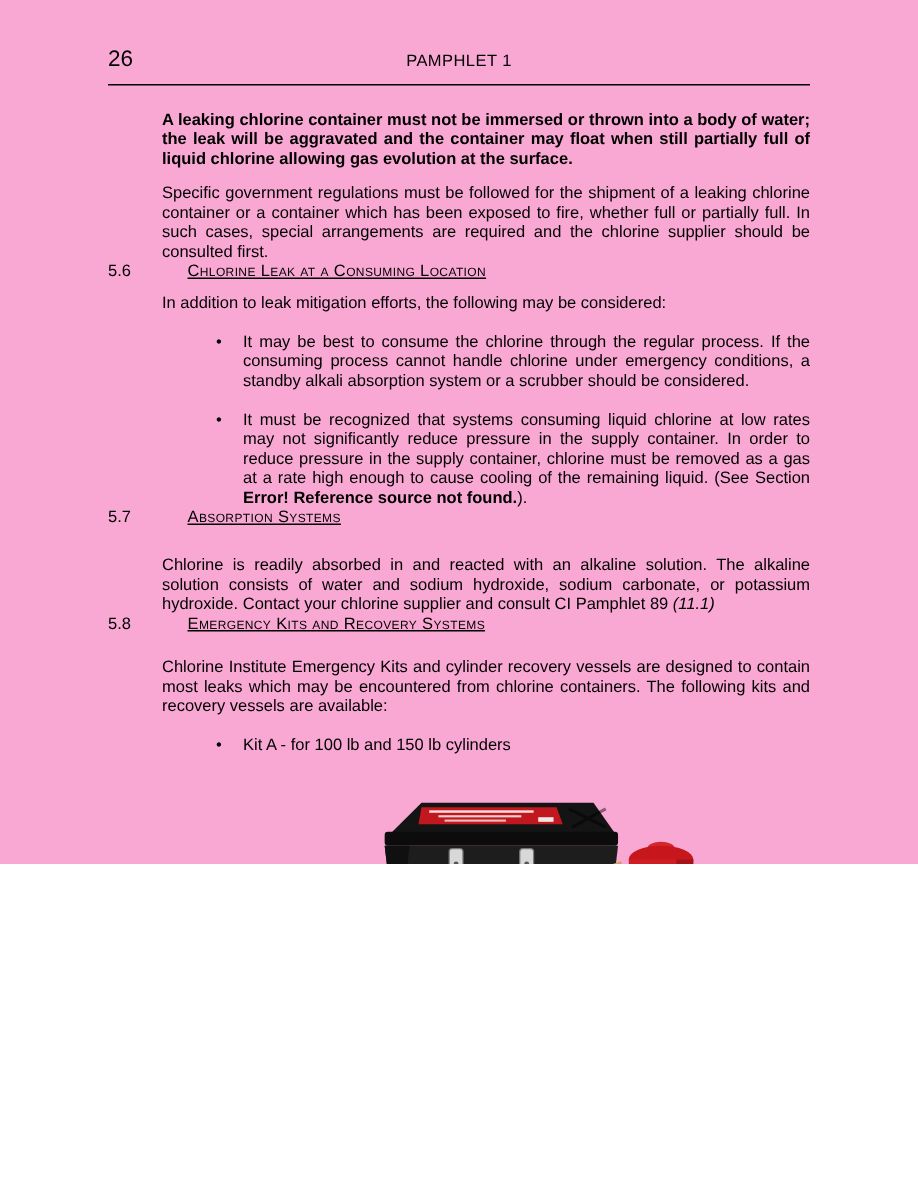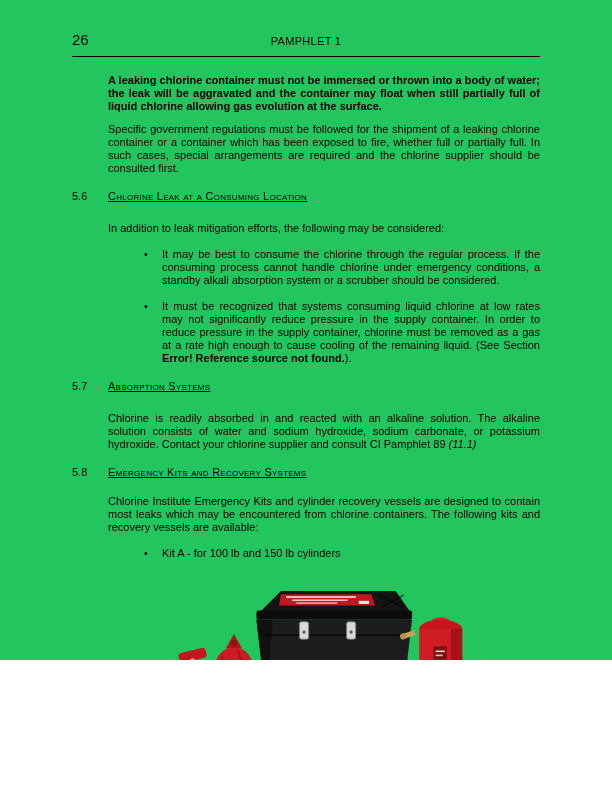--- a/index.html
+++ b/index.html
@@ -1,20 +1,20 @@
 <!DOCTYPE html>
 <html><head>
 <meta charset="utf-8">
 <style>
   html,body{margin:0;padding:0;background:#ffffff;}
   .page{
     position:relative;
-    width:612px;height:660px;
+    width:612px;height:576px;
     margin:0 auto;
-    background:#22c55e;
+    background:#f9a8d4;
     color:#000;
     font-family:"Liberation Sans", sans-serif;
     font-size:11px;
     line-height:13px;
     box-sizing:border-box;
     padding:30px 72px 0 72px;
     overflow:hidden;
   }
   .header{
     position:relative;
@@ -23,21 +23,21 @@
     height:19px;
   }
   .page-num{font-size:15px;line-height:19px;}
   .header-title{
     position:absolute;left:50%;bottom:8px;
     transform:translateX(-50%);
     font-size:11px;letter-spacing:.3px;
   }
   .body-para{margin:10px 0 0 36px;text-align:justify;}
   .first-para{margin-top:17px;font-weight:bold;}
-  .section-heading{display:flex;margin-top:15px;}
+  .section-heading{display:flex;gap:17px;}
   .sec-num{width:36px;flex:none;}
   .sec-title{
     font-variant:small-caps;
     text-decoration:underline;
     letter-spacing:.25px;
     text-align:right;
   }
   .bullet{display:flex;margin:13px 0 0 72px;}
   .bullet .marker{width:18px;flex:none;}
   .bullet .text{flex:1;text-align:justify;}
@@ -59,21 +59,21 @@
     <span class="header-title">PAMPHLET 1</span>
   </div>
 
   <p class="body-para first-para">A leaking chlorine container must not be immersed or thrown into a body of water; the leak will be aggravated and the container may float when still partially full of liquid chlorine allowing gas evolution at the surface.</p>
   <p class="body-para">Specific government regulations must be followed for the shipment of a leaking chlorine container or a container which has been exposed to fire, whether full or partially full.  In such cases, special arrangements are required and the chlorine supplier should be consulted first.</p>
 
   <div class="section-heading">
     <span class="sec-num">5.6</span>
     <span class="sec-title">Chlorine Leak at a Consuming Location</span>
   </div>
-  <p class="body-para" style="margin-top:19px">In addition to leak mitigation efforts, the following may be considered:</p>
+  <p class="body-para" style="margin-top:8px">In addition to leak mitigation efforts, the following may be considered:</p>
 
   <div class="bullet">
     <span class="marker">•</span>
     <span class="text">It may be best to consume the chlorine through the regular process.  If the consuming process cannot handle chlorine under emergency conditions, a standby alkali absorption system or a scrubber should be considered.</span>
   </div>
   <div class="bullet">
     <span class="marker">•</span>
     <span class="text"><span>It must be recognized that systems consuming liquid chlorine at low rates may not significantly reduce pressure in the supply container.  In order to reduce pressure in the supply container, chlorine must be removed as a gas at a rate high enough to cause cooling of the remaining liquid.  (See Section </span><b>Error! Reference source not found.</b><span>).</span></span>
   </div>
 

